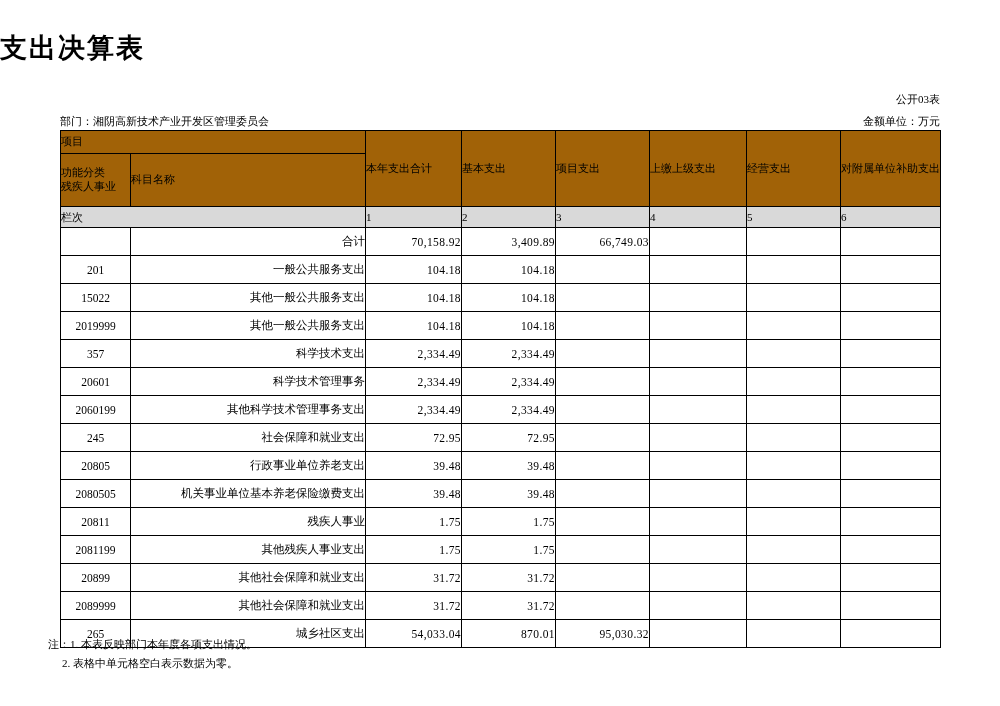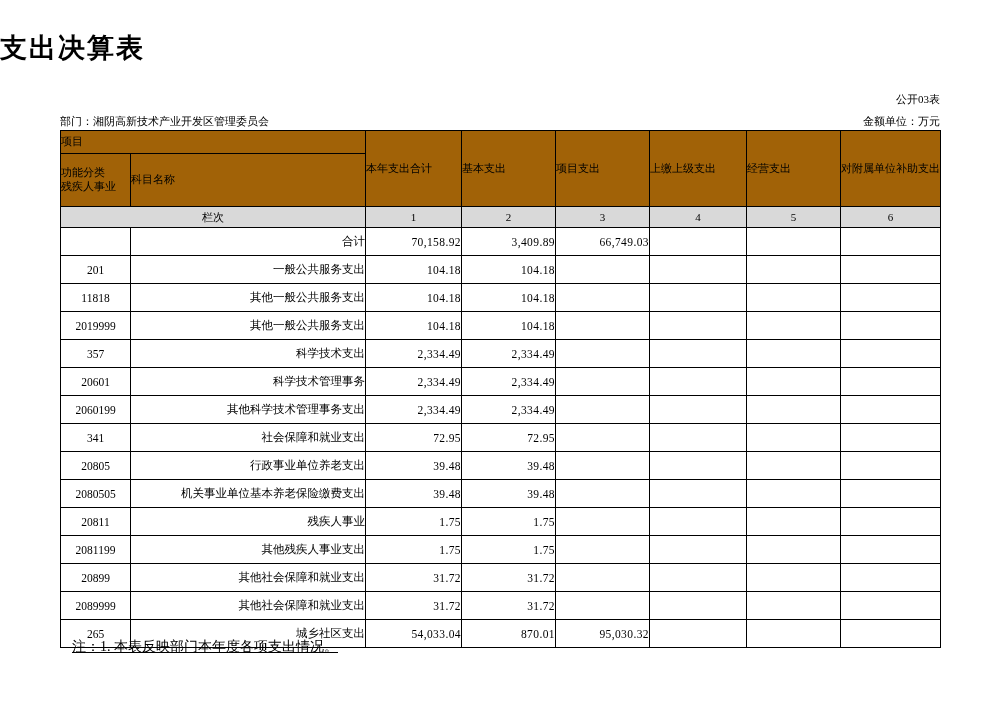--- a/index.html
+++ b/index.html
@@ -72,21 +72,20 @@
     line-height: 1.25;
   }
   .hdr-tall {
     height: 52px;
   }
   .hdr-proj {
     height: 22px;
   }
   .rank-row td {
     background: #d9d9d9;
-    text-align: center;
     height: 20px;
     font-size: 11px;
   }
   .data-row td {
     height: 27px;
     font-size: 11.5px;
   }
   .c-code {
     text-align: center;
     font-family: "Liberation Serif", "DejaVu Serif", serif;
@@ -99,24 +98,23 @@
   .c-name.indent0 { padding-left: 28px; }
   .c-name.indent1 { padding-left: 16px; }
   .c-num {
     text-align: right;
     padding-right: 8px;
     font-family: "Liberation Serif", "DejaVu Serif", serif;
     letter-spacing: 0.4px;
   }
   .notes {
     position: absolute;
-    left: 72px;
-    font-size: 14px;
+    left: 48px;
+    font-size: 11px;
     line-height: 1.7;
-    text-decoration: underline;
   }
   .notes div { white-space: nowrap; }
   .note2 { padding-left: 14px; }
 </style>
 </head>
 <body>
 
 <div class="page">
 
   <div class="doc-title">支出决算表</div>
@@ -181,21 +179,21 @@
         <td class="c-code">201</td>
         <td class="c-name indent1">一般公共服务支出</td>
         <td class="c-num">104.18</td>
         <td class="c-num">104.18</td>
         <td class="c-num"></td>
         <td class="c-num"></td>
         <td class="c-num"></td>
         <td class="c-num"></td>
       </tr>
       <tr class="data-row">
-        <td class="c-code">11818</td>
+        <td class="c-code">15022</td>
         <td class="c-name indent1">其他一般公共服务支出</td>
         <td class="c-num">104.18</td>
         <td class="c-num">104.18</td>
         <td class="c-num"></td>
         <td class="c-num"></td>
         <td class="c-num"></td>
         <td class="c-num"></td>
       </tr>
       <tr class="data-row">
         <td class="c-code">2019999</td>
@@ -231,21 +229,21 @@
         <td class="c-code">2060199</td>
         <td class="c-name indent1">其他科学技术管理事务支出</td>
         <td class="c-num">2,334.49</td>
         <td class="c-num">2,334.49</td>
         <td class="c-num"></td>
         <td class="c-num"></td>
         <td class="c-num"></td>
         <td class="c-num"></td>
       </tr>
       <tr class="data-row">
-        <td class="c-code">341</td>
+        <td class="c-code">245</td>
         <td class="c-name indent1">社会保障和就业支出</td>
         <td class="c-num">72.95</td>
         <td class="c-num">72.95</td>
         <td class="c-num"></td>
         <td class="c-num"></td>
         <td class="c-num"></td>
         <td class="c-num"></td>
       </tr>
       <tr class="data-row">
         <td class="c-code">20805</td>
@@ -315,15 +313,16 @@
         <td class="c-num">95,030.32</td>
         <td class="c-num"></td>
         <td class="c-num"></td>
         <td class="c-num"></td>
       </tr>
     </tbody>
   </table>
 
   <div class="notes" style="top: 605px;">
     <div>注：1. 本表反映部门本年度各项支出情况。</div>
+    <div class="note2">2. 表格中单元格空白表示数据为零。</div>
   </div>
 
 </div>
 
 </body></html>

